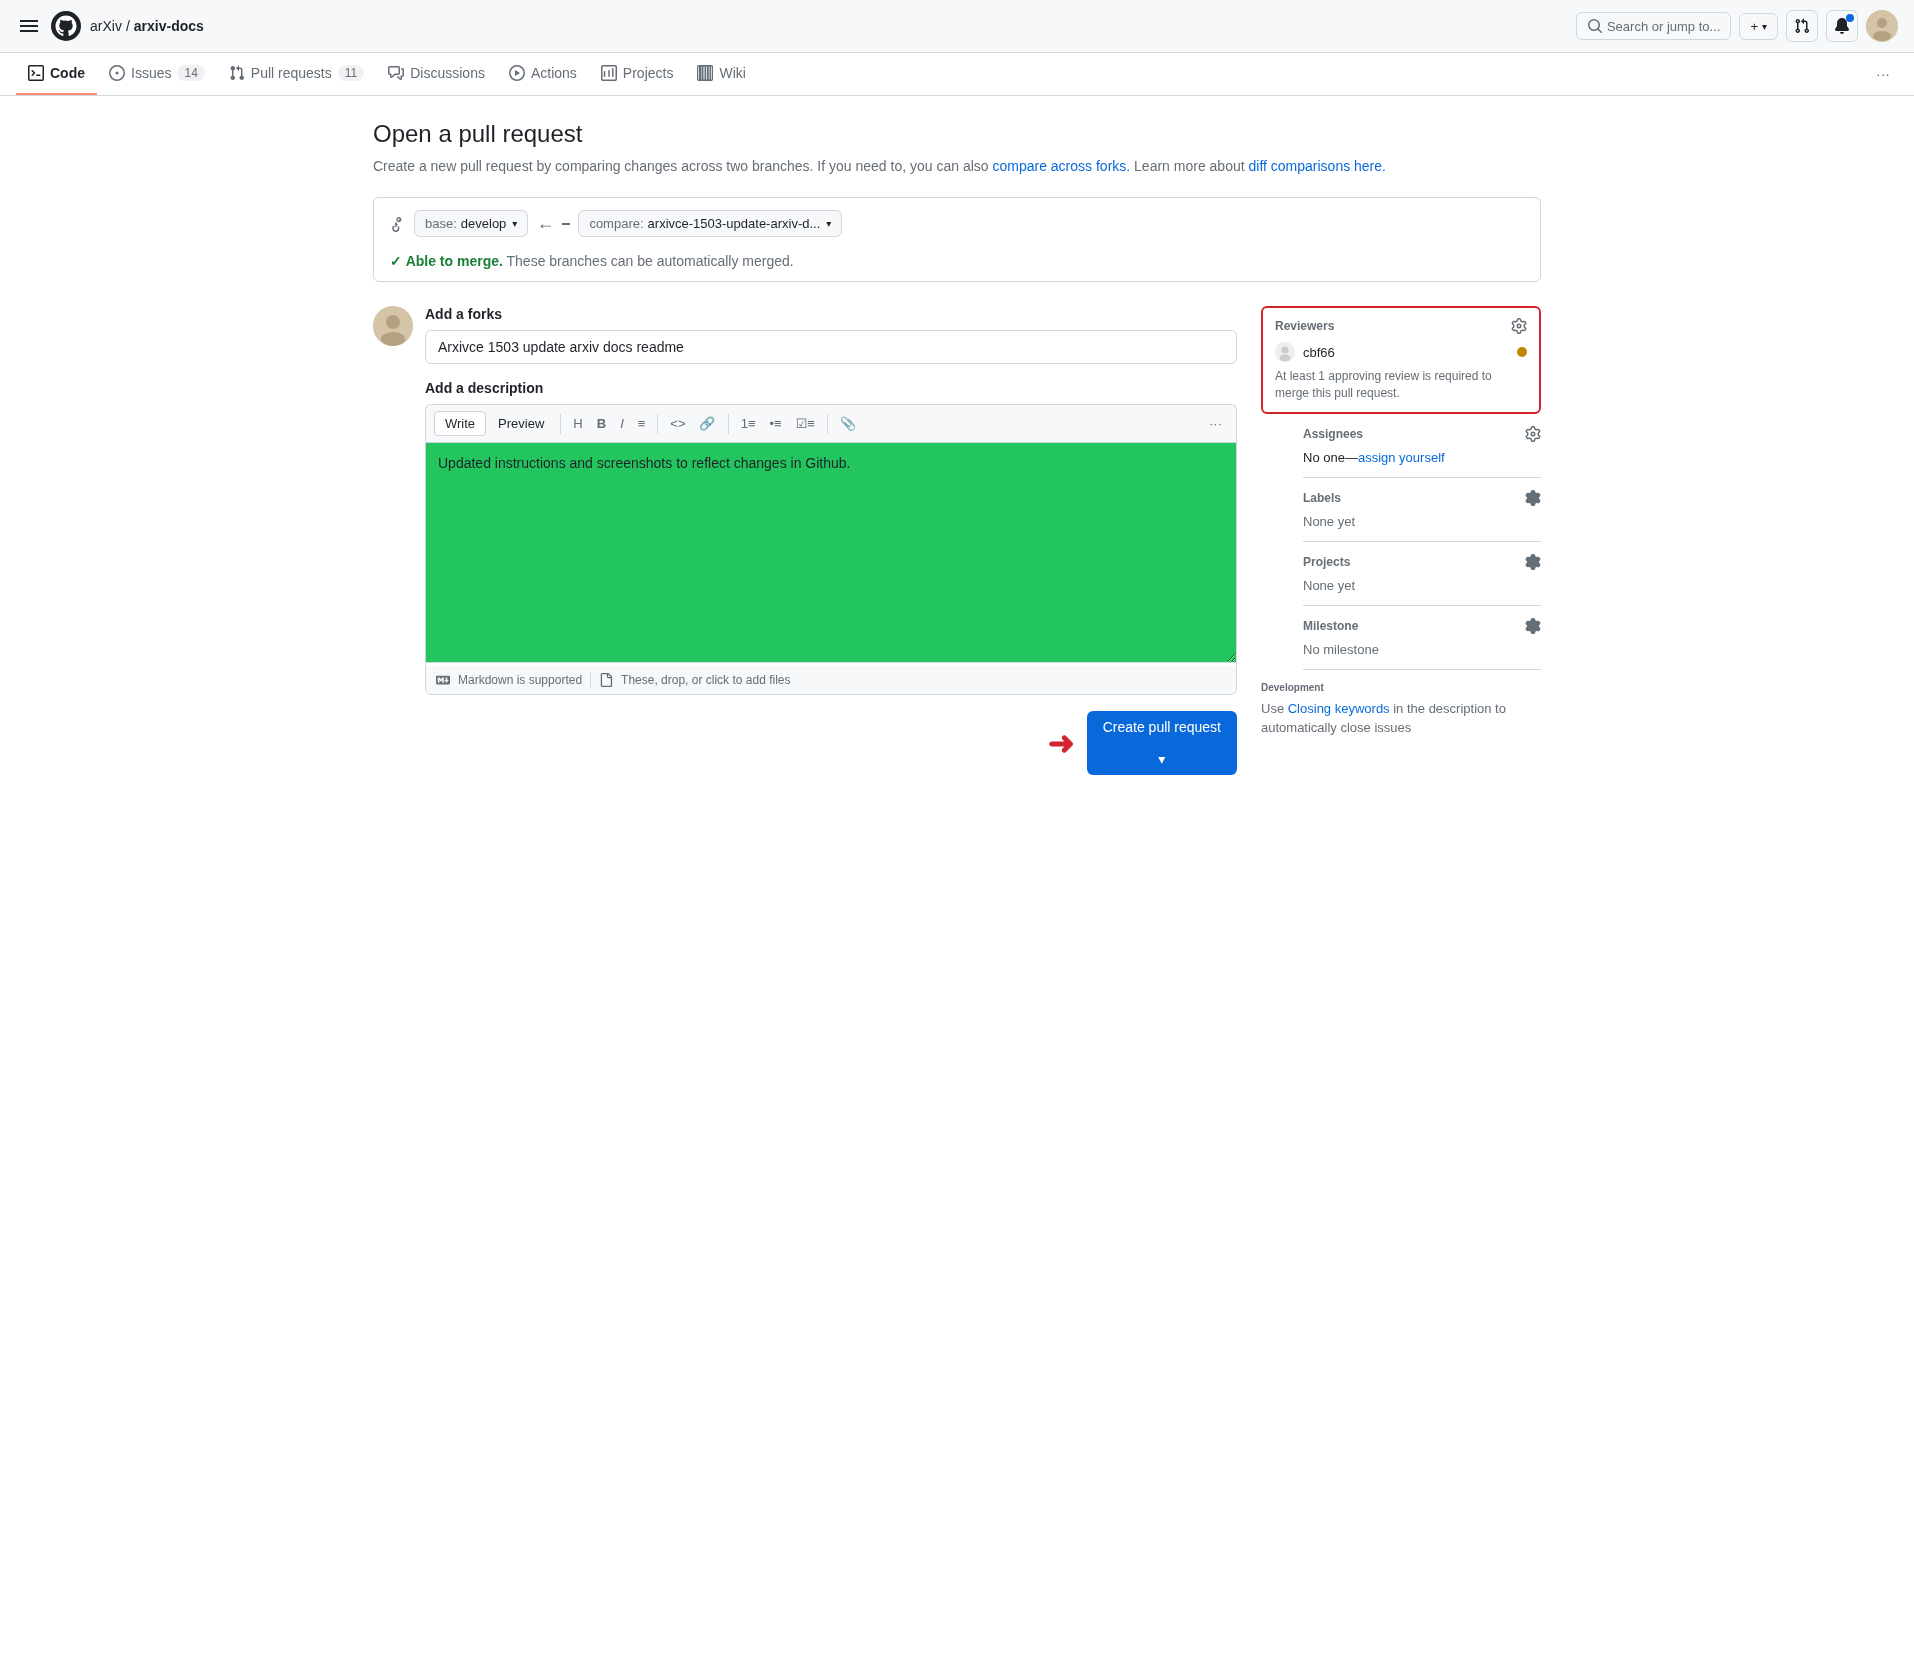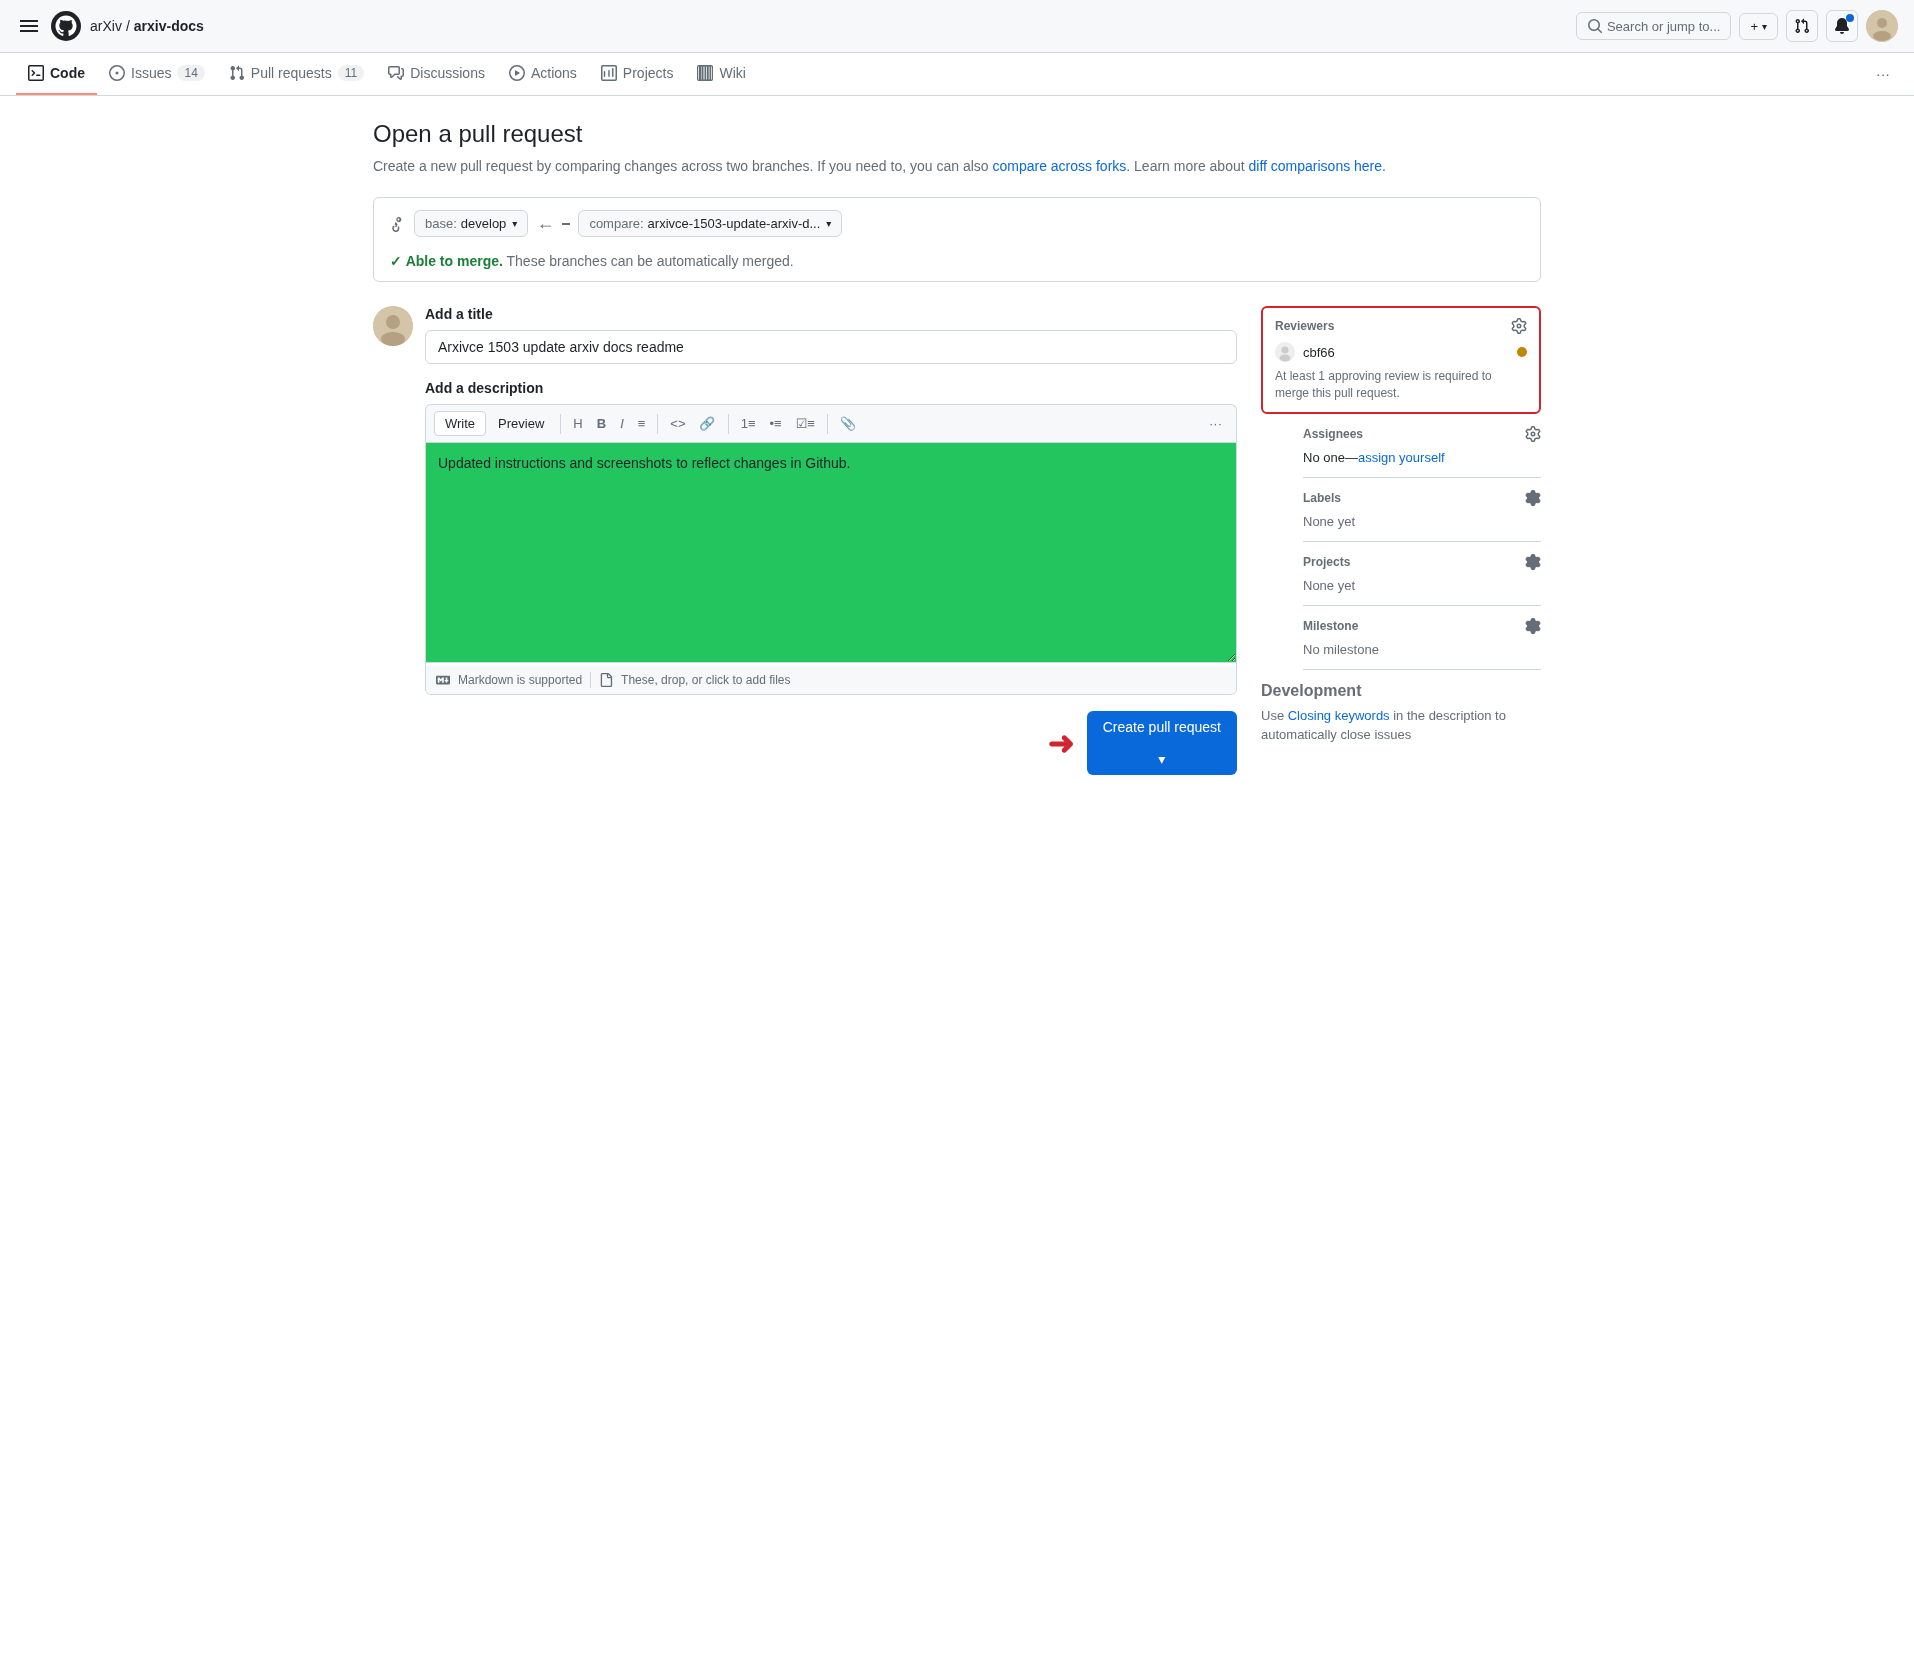--- a/index.html
+++ b/index.html
@@ -91,21 +91,21 @@
     
     .bottom-bar { display: flex; align-items: center; justify-content: flex-end; margin-top: 16px; gap: 12px; }
     .arrow-indicator { display: flex; align-items: center; gap: 8px; }
     .create-btn { display: flex; align-items: center; background: #0969da; color: #fff; border: none; border-radius: 6px; cursor: pointer; font-size: 14px; font-weight: 500; overflow: hidden; flex-direction: column; }
     .create-btn-main { padding: 8px 16px; }
     .create-btn-divider { width: 1px; background: rgba(255,255,255,0.3); align-self: stretch; }
     .create-btn-dropdown { padding: 8px 10px; display: flex; align-items: center; }
 
     
     .dev-section { padding: 12px 0; }
-    .dev-section-title { font-size: 16px; font-weight: 600; color: #656d76; margin-bottom: 6px; }
+    .dev-section-title { font-size: 10px; font-weight: 600; color: #656d76; margin-bottom: 6px; }
     .dev-content { font-size: 13px; color: #656d76; line-height: 1.5; }
     .dev-content a { color: #0969da; text-decoration: none; }
 
     .pr-form-row { display: flex; gap: 12px; align-items: flex-start; }
 
     
     .notif-dot { width: 8px; height: 8px; border-radius: 50%; background: #0969da; position: absolute; top: 3px; right: 3px; }
   </style>
 </head>
 <body>
@@ -252,21 +252,21 @@
       <div class="pr-main">
         <div class="pr-form-row">
           <div class="user-avatar">
             <svg viewBox="0 0 40 40" width="40" height="40">
               <circle cx="20" cy="20" r="20" fill="#d4c5a9"></circle>
               <circle cx="20" cy="16" r="7" fill="#b5a082"></circle>
               <ellipse cx="20" cy="33" rx="12" ry="7" fill="#b5a082"></ellipse>
             </svg>
           </div>
           <div class="pr-form">
-            <label class="form-label">Add a title</label>
+            <label class="form-label">Add a forks</label>
             <input type="text" class="title-input" value="Arxivce 1503 update arxiv docs readme" style="">
 
             <span class="desc-label">Add a description</span>
             
             <div class="editor-toolbar">
               <div class="toolbar-tab active">Write</div>
               <div class="toolbar-tab">Preview</div>
               <div class="toolbar-sep"></div>
               <div class="toolbar-btn">H</div>
               <div class="toolbar-btn">

